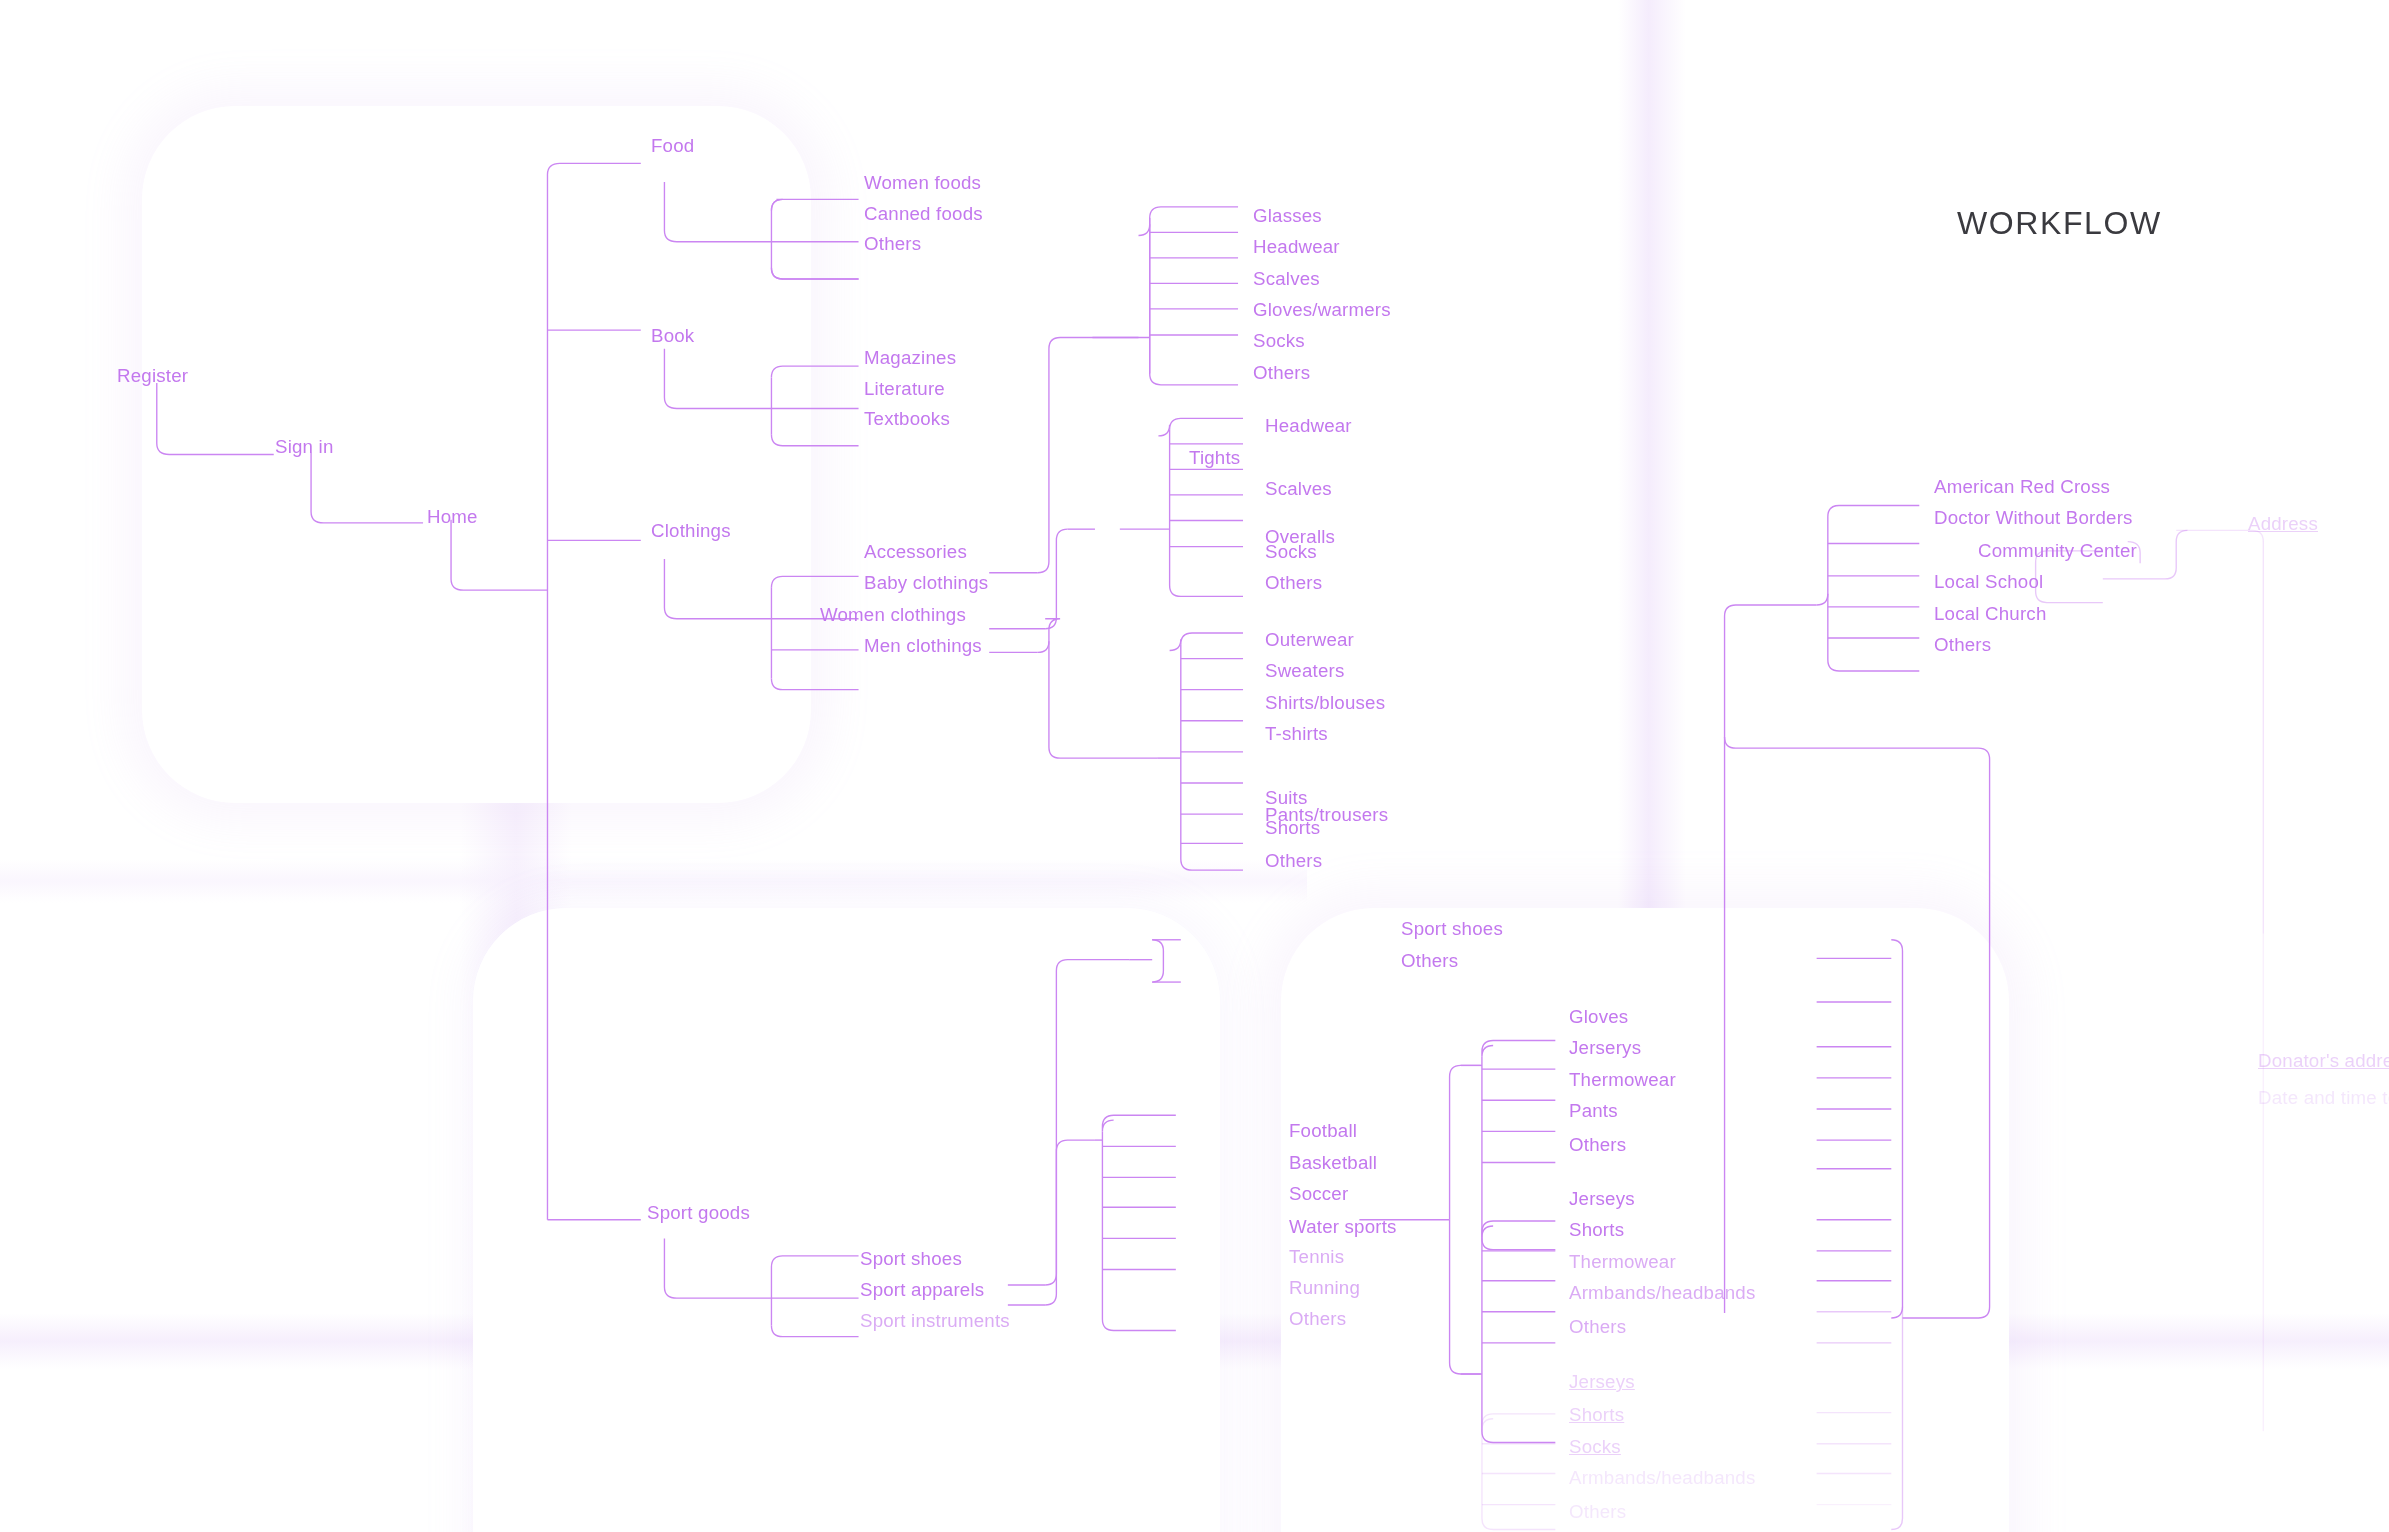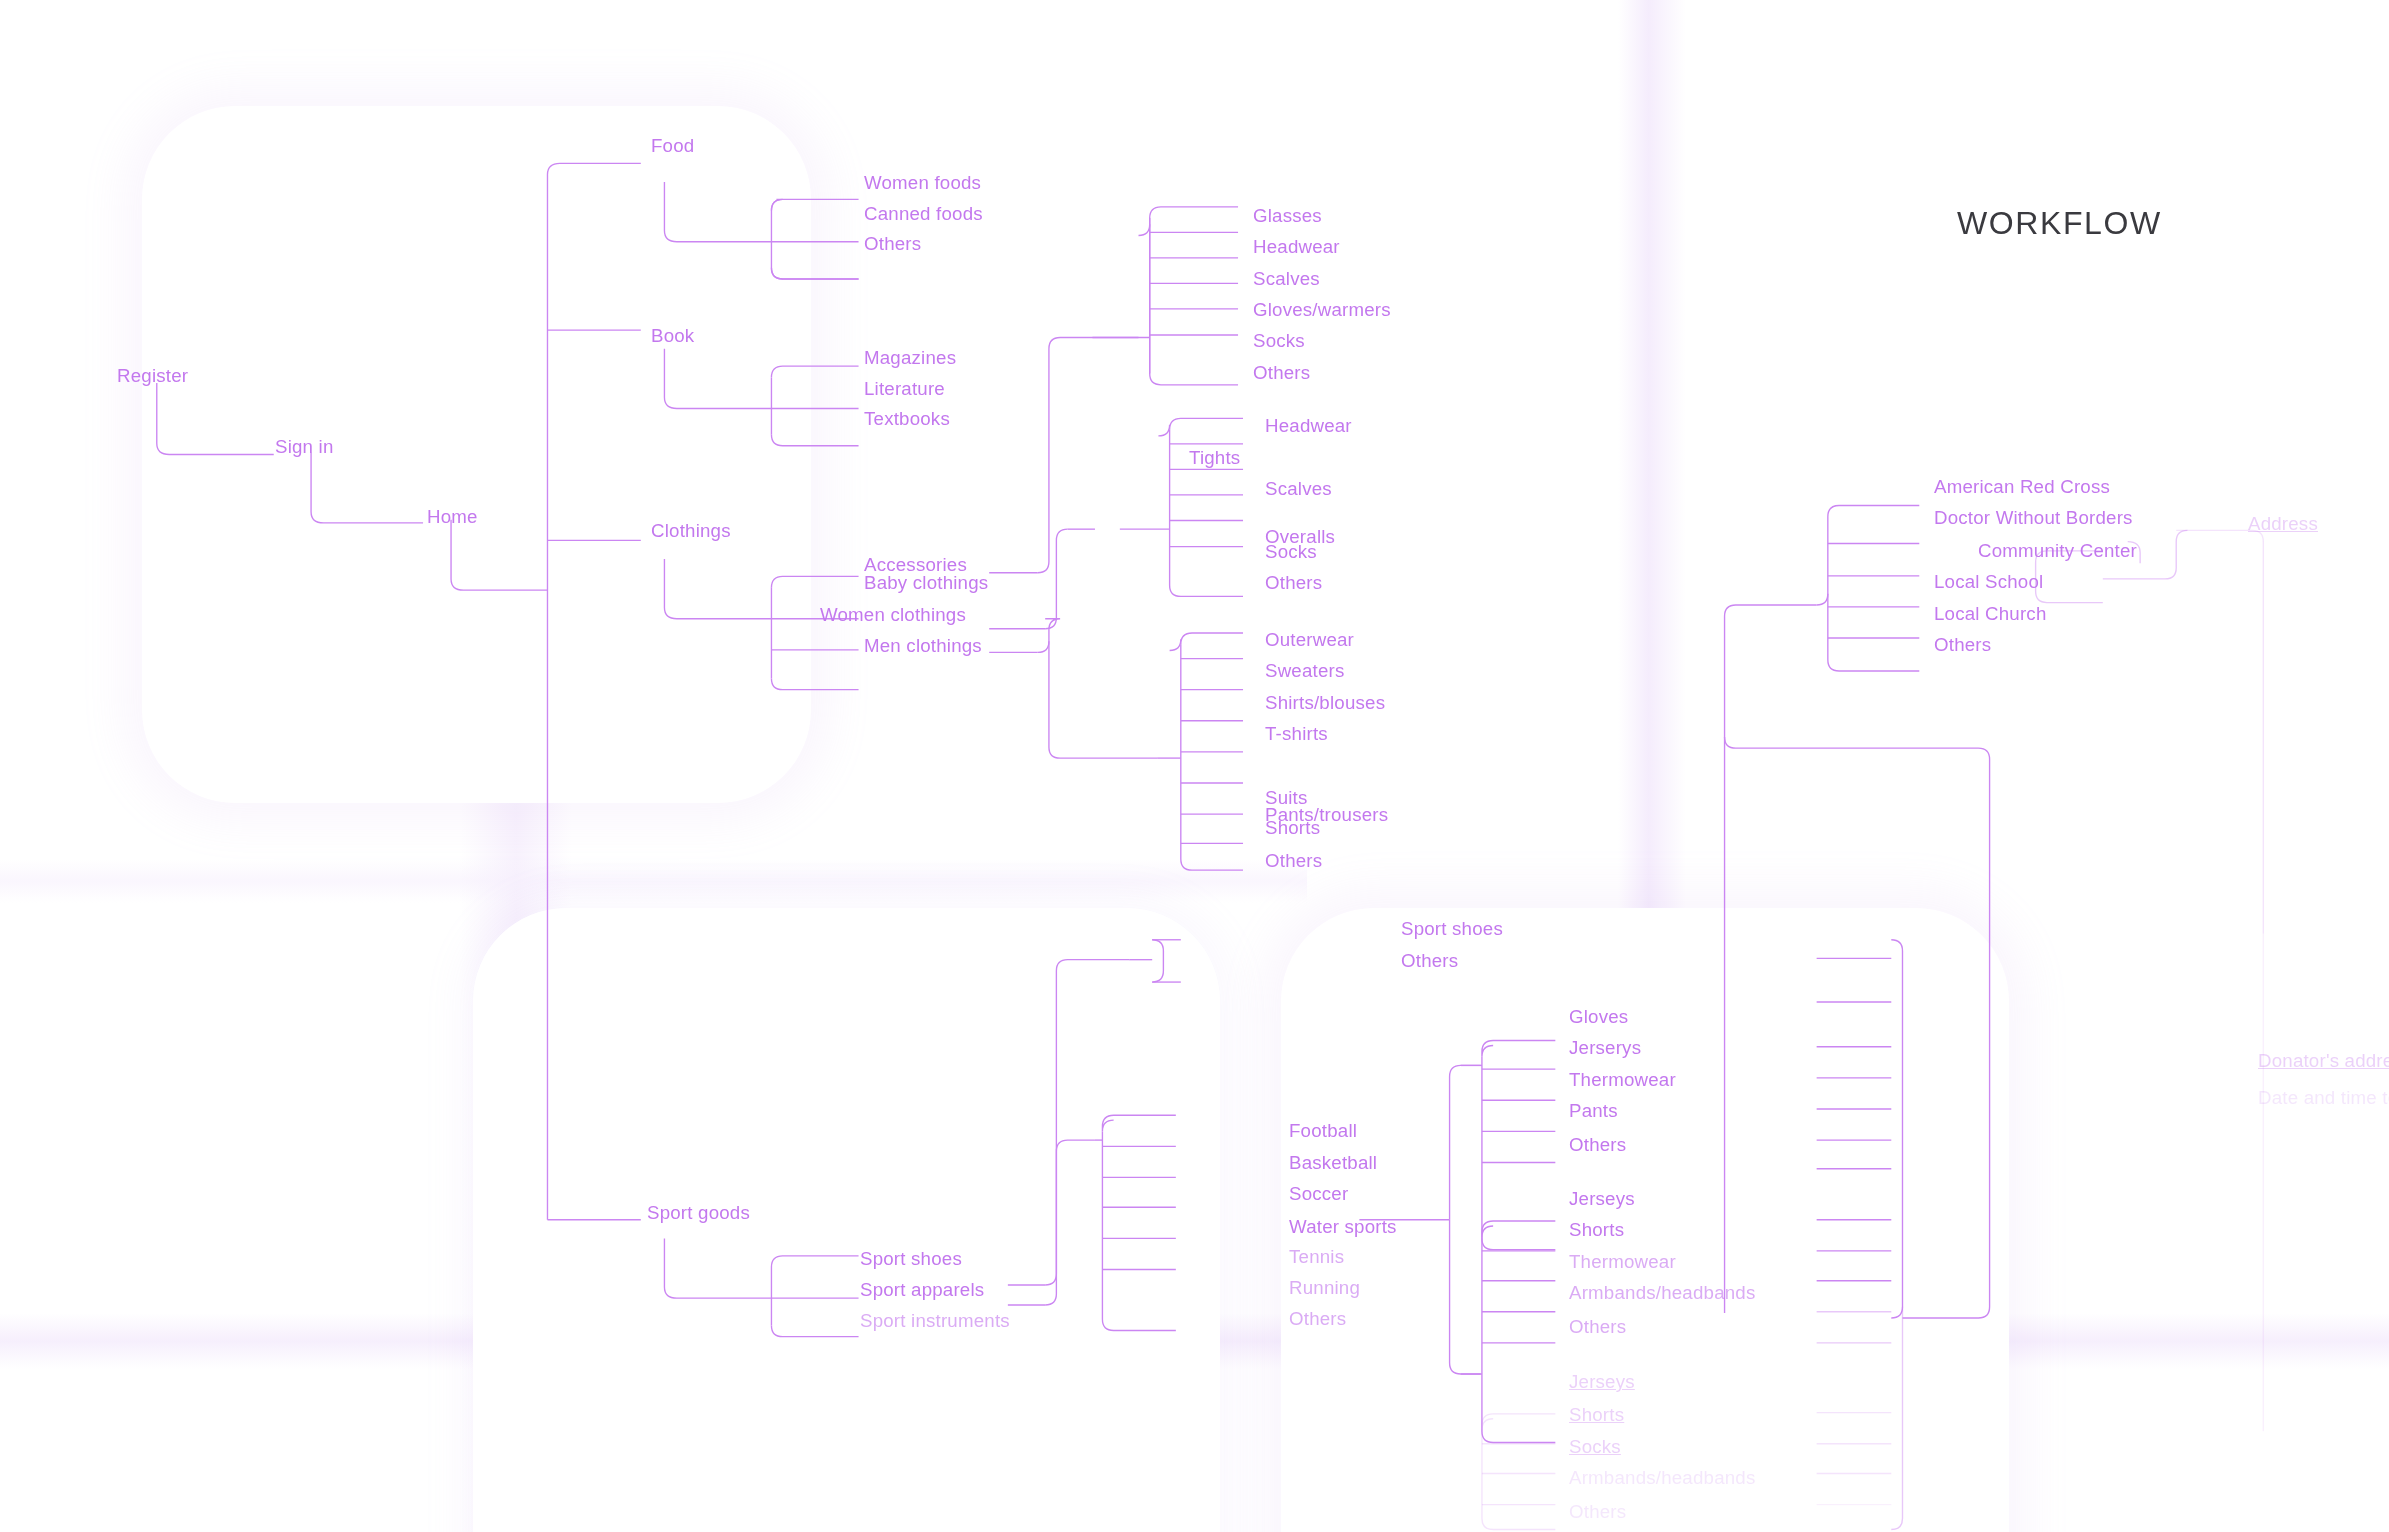--- a/index.html
+++ b/index.html
@@ -274,21 +274,21 @@
   <div class="node" style="left: 647px; top: 1204px;">Sport goods</div>
 
   <div class="node" style="left: 864px; top: 174px;">Women foods</div>
   <div class="node" style="left: 864px; top: 205px;">Canned foods</div>
   <div class="node" style="left: 864px; top: 235px;">Others</div>
 
   <div class="node" style="left: 864px; top: 349px;">Magazines</div>
   <div class="node" style="left: 864px; top: 380px;">Literature</div>
   <div class="node" style="left: 864px; top: 410px;">Textbooks</div>
 
-  <div class="node" style="left: 864px; top: 556px;">Accessories</div>
+  <div class="node" style="left: 864px; top: 543px;">Accessories</div>
   <div class="node" style="left: 864px; top: 574px;">Baby clothings</div>
   <div class="node" style="left: 820px; top: 606px;">Women clothings</div>
   <div class="node" style="left: 864px; top: 637px;">Men clothings</div>
 
   <div class="node" style="left: 1253px; top: 207px;">Glasses</div>
   <div class="node" style="left: 1253px; top: 238px;">Headwear</div>
   <div class="node" style="left: 1253px; top: 270px;">Scalves</div>
   <div class="node" style="left: 1253px; top: 301px;">Gloves/warmers</div>
   <div class="node" style="left: 1253px; top: 332px;">Socks</div>
   <div class="node" style="left: 1253px; top: 364px;">Others</div>

